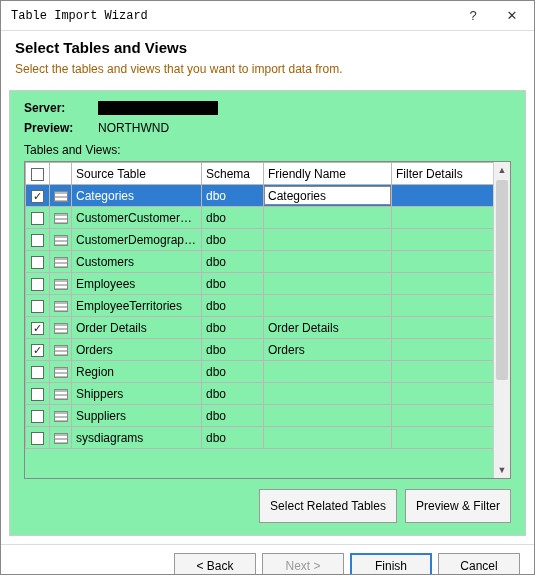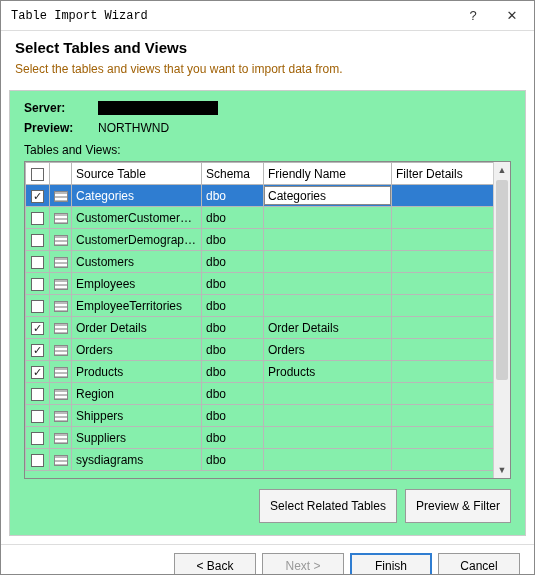--- a/index.html
+++ b/index.html
@@ -291,28 +291,20 @@
             </tr>
             <tr>
               <td class="col-chk"><span class="chkbox checked"></span></td>
               <td class="col-icon"><span class="tblicon"></span></td>
               <td class="col-src">Orders</td>
               <td class="col-sch">dbo</td>
               <td class="col-fn">Orders</td>
               <td class="col-fd"></td>
             </tr>
             <tr>
-              <td class="col-chk"><span class="chkbox checked"></span></td>
-              <td class="col-icon"><span class="tblicon"></span></td>
-              <td class="col-src">Products</td>
-              <td class="col-sch">dbo</td>
-              <td class="col-fn">Products</td>
-              <td class="col-fd"></td>
-            </tr>
-            <tr>
               <td class="col-chk"><span class="chkbox"></span></td>
               <td class="col-icon"><span class="tblicon"></span></td>
               <td class="col-src">Region</td>
               <td class="col-sch">dbo</td>
               <td class="col-fn"></td>
               <td class="col-fd"></td>
             </tr>
             <tr>
               <td class="col-chk"><span class="chkbox"></span></td>
               <td class="col-icon"><span class="tblicon"></span></td>

